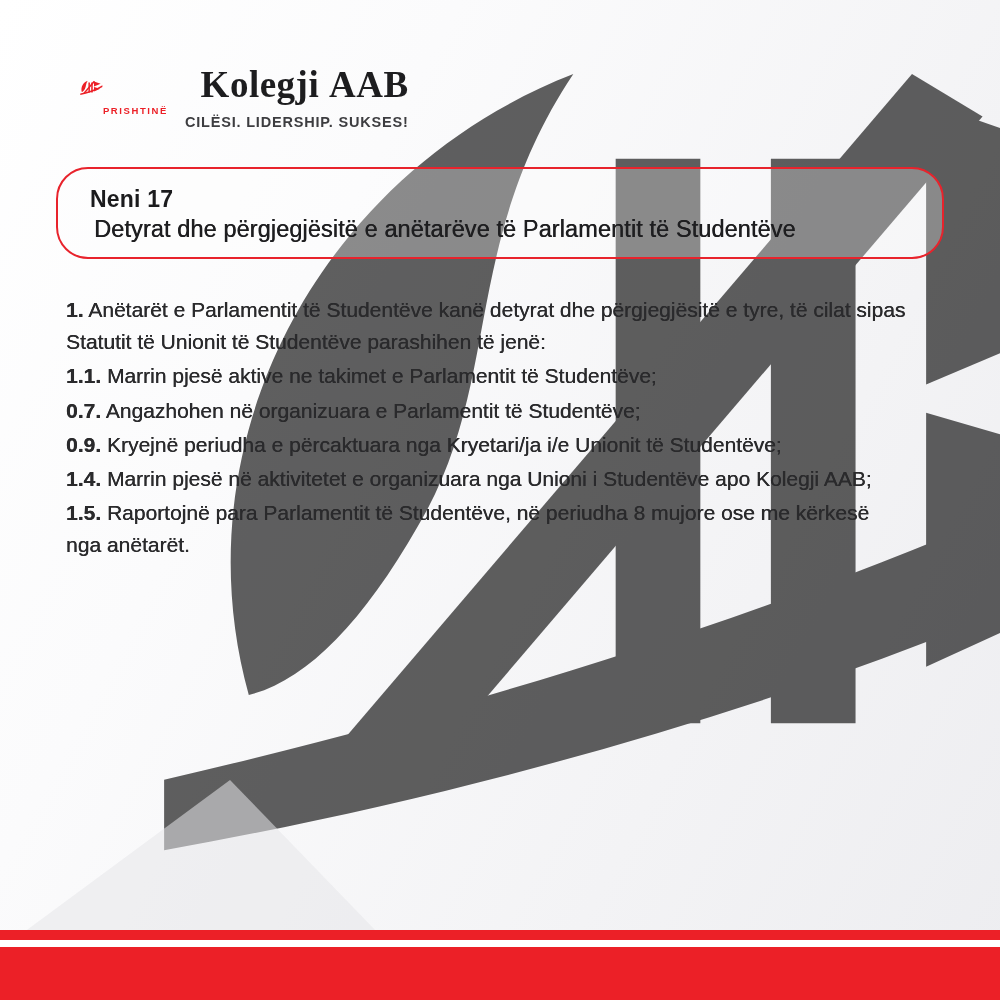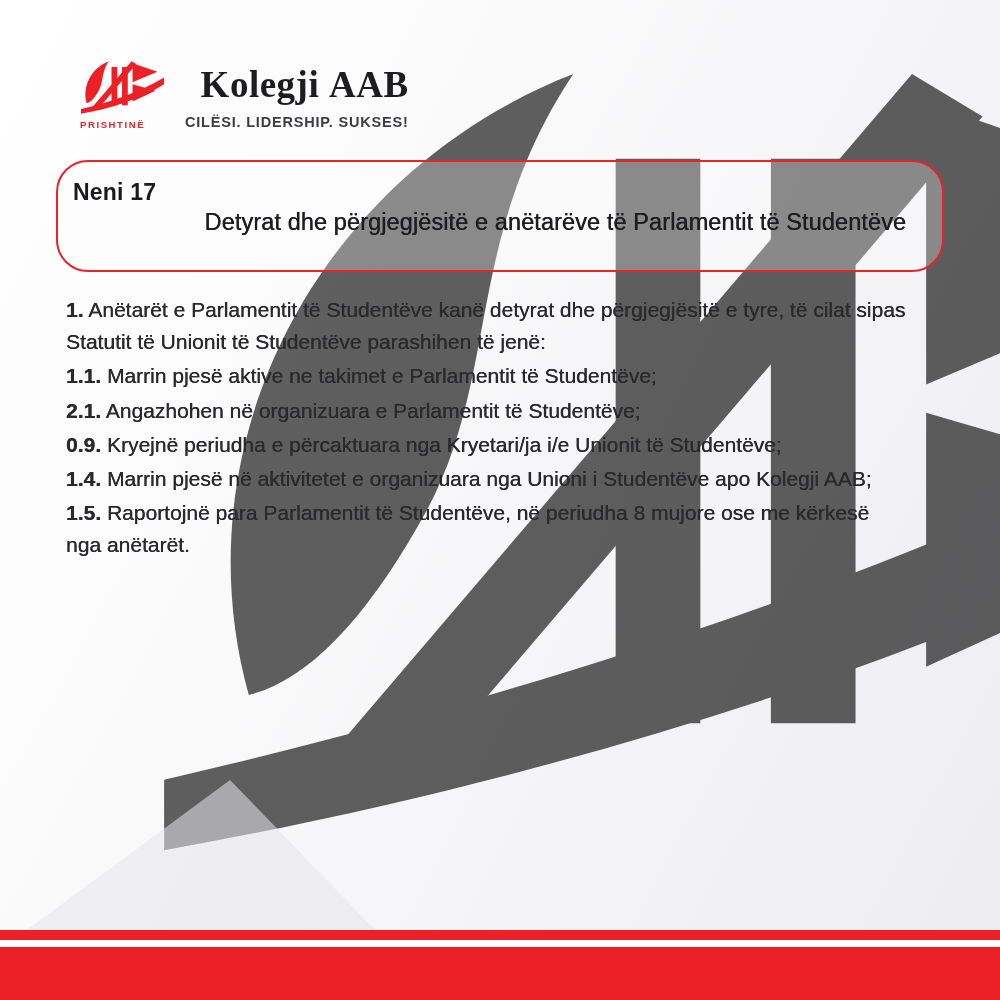--- a/index.html
+++ b/index.html
@@ -11,51 +11,51 @@
     background:linear-gradient(118deg,#ffffff 0%,#fbfbfc 30%,#f3f3f5 70%,#ededf0 100%);
     font-family:"Liberation Sans",sans-serif;
     -webkit-font-smoothing:antialiased;
   }
   
   .watermark{position:absolute;left:150px;top:60px;width:1270px;height:auto;opacity:.62;}
   .wedge-bl{position:absolute;left:20px;top:770px;width:360px;height:165px;opacity:.55;}
   .wedge-bl path{fill:#e7e7ea;}
   
   .brand{position:absolute;left:80px;top:60px;display:flex;align-items:flex-start;gap:17px;}
-  .logo-block{display:flex;flex-direction:column;align-items:flex-start;width:88px;}
+  .logo-block{display:flex;flex-direction:row;align-items:flex-end;width:88px;}
   .logo-block svg{width:86px;height:56px;}
   .logo-city{
     margin-top:3px;font-size:9.5px;font-weight:700;letter-spacing:1.6px;
     color:var(--red);white-space:nowrap;
   }
   .brand-text{padding-top:6px;text-align:right;}
   .brand-name{
     font-family:"Liberation Serif",serif;
     font-size:37px;line-height:38px;color:#1d1d1f;letter-spacing:.5px;
   }
   .brand-name .n1{font-weight:600;}
   .brand-name .n2{font-weight:800;}
   .brand-tagline{
     margin-top:10px;font-size:14.5px;font-weight:700;letter-spacing:.8px;
     color:#3d3d40;
   }
   
   .title-box{
-    position:absolute;left:56px;top:160px;width:888px;height:112px;
+    position:absolute;left:56px;top:167px;width:888px;height:92px;
     box-sizing:border-box;
     border:2.5px solid #e8232c;border-radius:32px;
     background:rgba(255,255,255,.28);
-    padding:17px 24px 0 15px;
+    padding:17px 24px 0 32px;
   }
   .article-title{
     margin:0;font-size:23px;font-weight:700;color:#1b1b1d;letter-spacing:.2px;
   }
   .article-subtitle{
-    margin:3px 12px 0;font-size:23.5px;font-weight:400;color:#1e1e20;
-    text-shadow:.45px 0 0 currentColor;letter-spacing:.1px;white-space:nowrap;text-align:right;
+    margin:3px 4px 0;font-size:23.5px;font-weight:400;color:#1e1e20;
+    text-shadow:.45px 0 0 currentColor;letter-spacing:.1px;white-space:nowrap;
   }
   
   .article-body{
     position:absolute;left:66px;top:294px;width:842px;
     font-size:21px;line-height:32.2px;color:#2a2a2c;
   }
   .article-body p{margin:0 0 2px;text-shadow:.3px 0 0 currentColor;}
   .article-body b{font-weight:700;text-shadow:.2px 0 0 currentColor;}
   
   .footer-stripe{position:absolute;left:0;top:930px;width:1000px;height:10px;background:var(--red);}
@@ -103,21 +103,21 @@
   </header>
 
   <section class="title-box">
     <h1 class="article-title">Neni 17</h1>
     <div class="article-subtitle">Detyrat dhe përgjegjësitë e anëtarëve të Parlamentit të Studentëve</div>
   </section>
 
   <section class="article-body">
     <p><b>1.</b> <span>Anëtarët e Parlamentit të Studentëve kanë detyrat dhe përgjegjësitë e tyre, të cilat sipas Statutit të Unionit të Studentëve parashihen të jenë:</span></p>
     <p><b>1.1.</b> <span>Marrin pjesë aktive ne takimet e Parlamentit të Studentëve;</span></p>
-    <p><b>2.1.</b> <span>Angazhohen në organizuara e Parlamentit të Studentëve;</span></p>
+    <p><b>0.7.</b> <span>Angazhohen në organizuara e Parlamentit të Studentëve;</span></p>
     <p><b>0.9.</b> <span>Kryejnë periudha e përcaktuara nga Kryetari/ja i/e Unionit të Studentëve;</span></p>
     <p><b>1.4.</b> <span>Marrin pjesë në aktivitetet e organizuara nga Unioni i Studentëve apo Kolegji AAB;</span></p>
     <p><b>1.5.</b> <span>Raportojnë para Parlamentit të Studentëve, në periudha 8 mujore ose me kërkesë nga anëtarët.</span></p>
   </section>
 
   <div class="footer-stripe"></div>
   <div class="footer-divider"></div>
   <div class="footer-bar"></div>
 
 </div>

